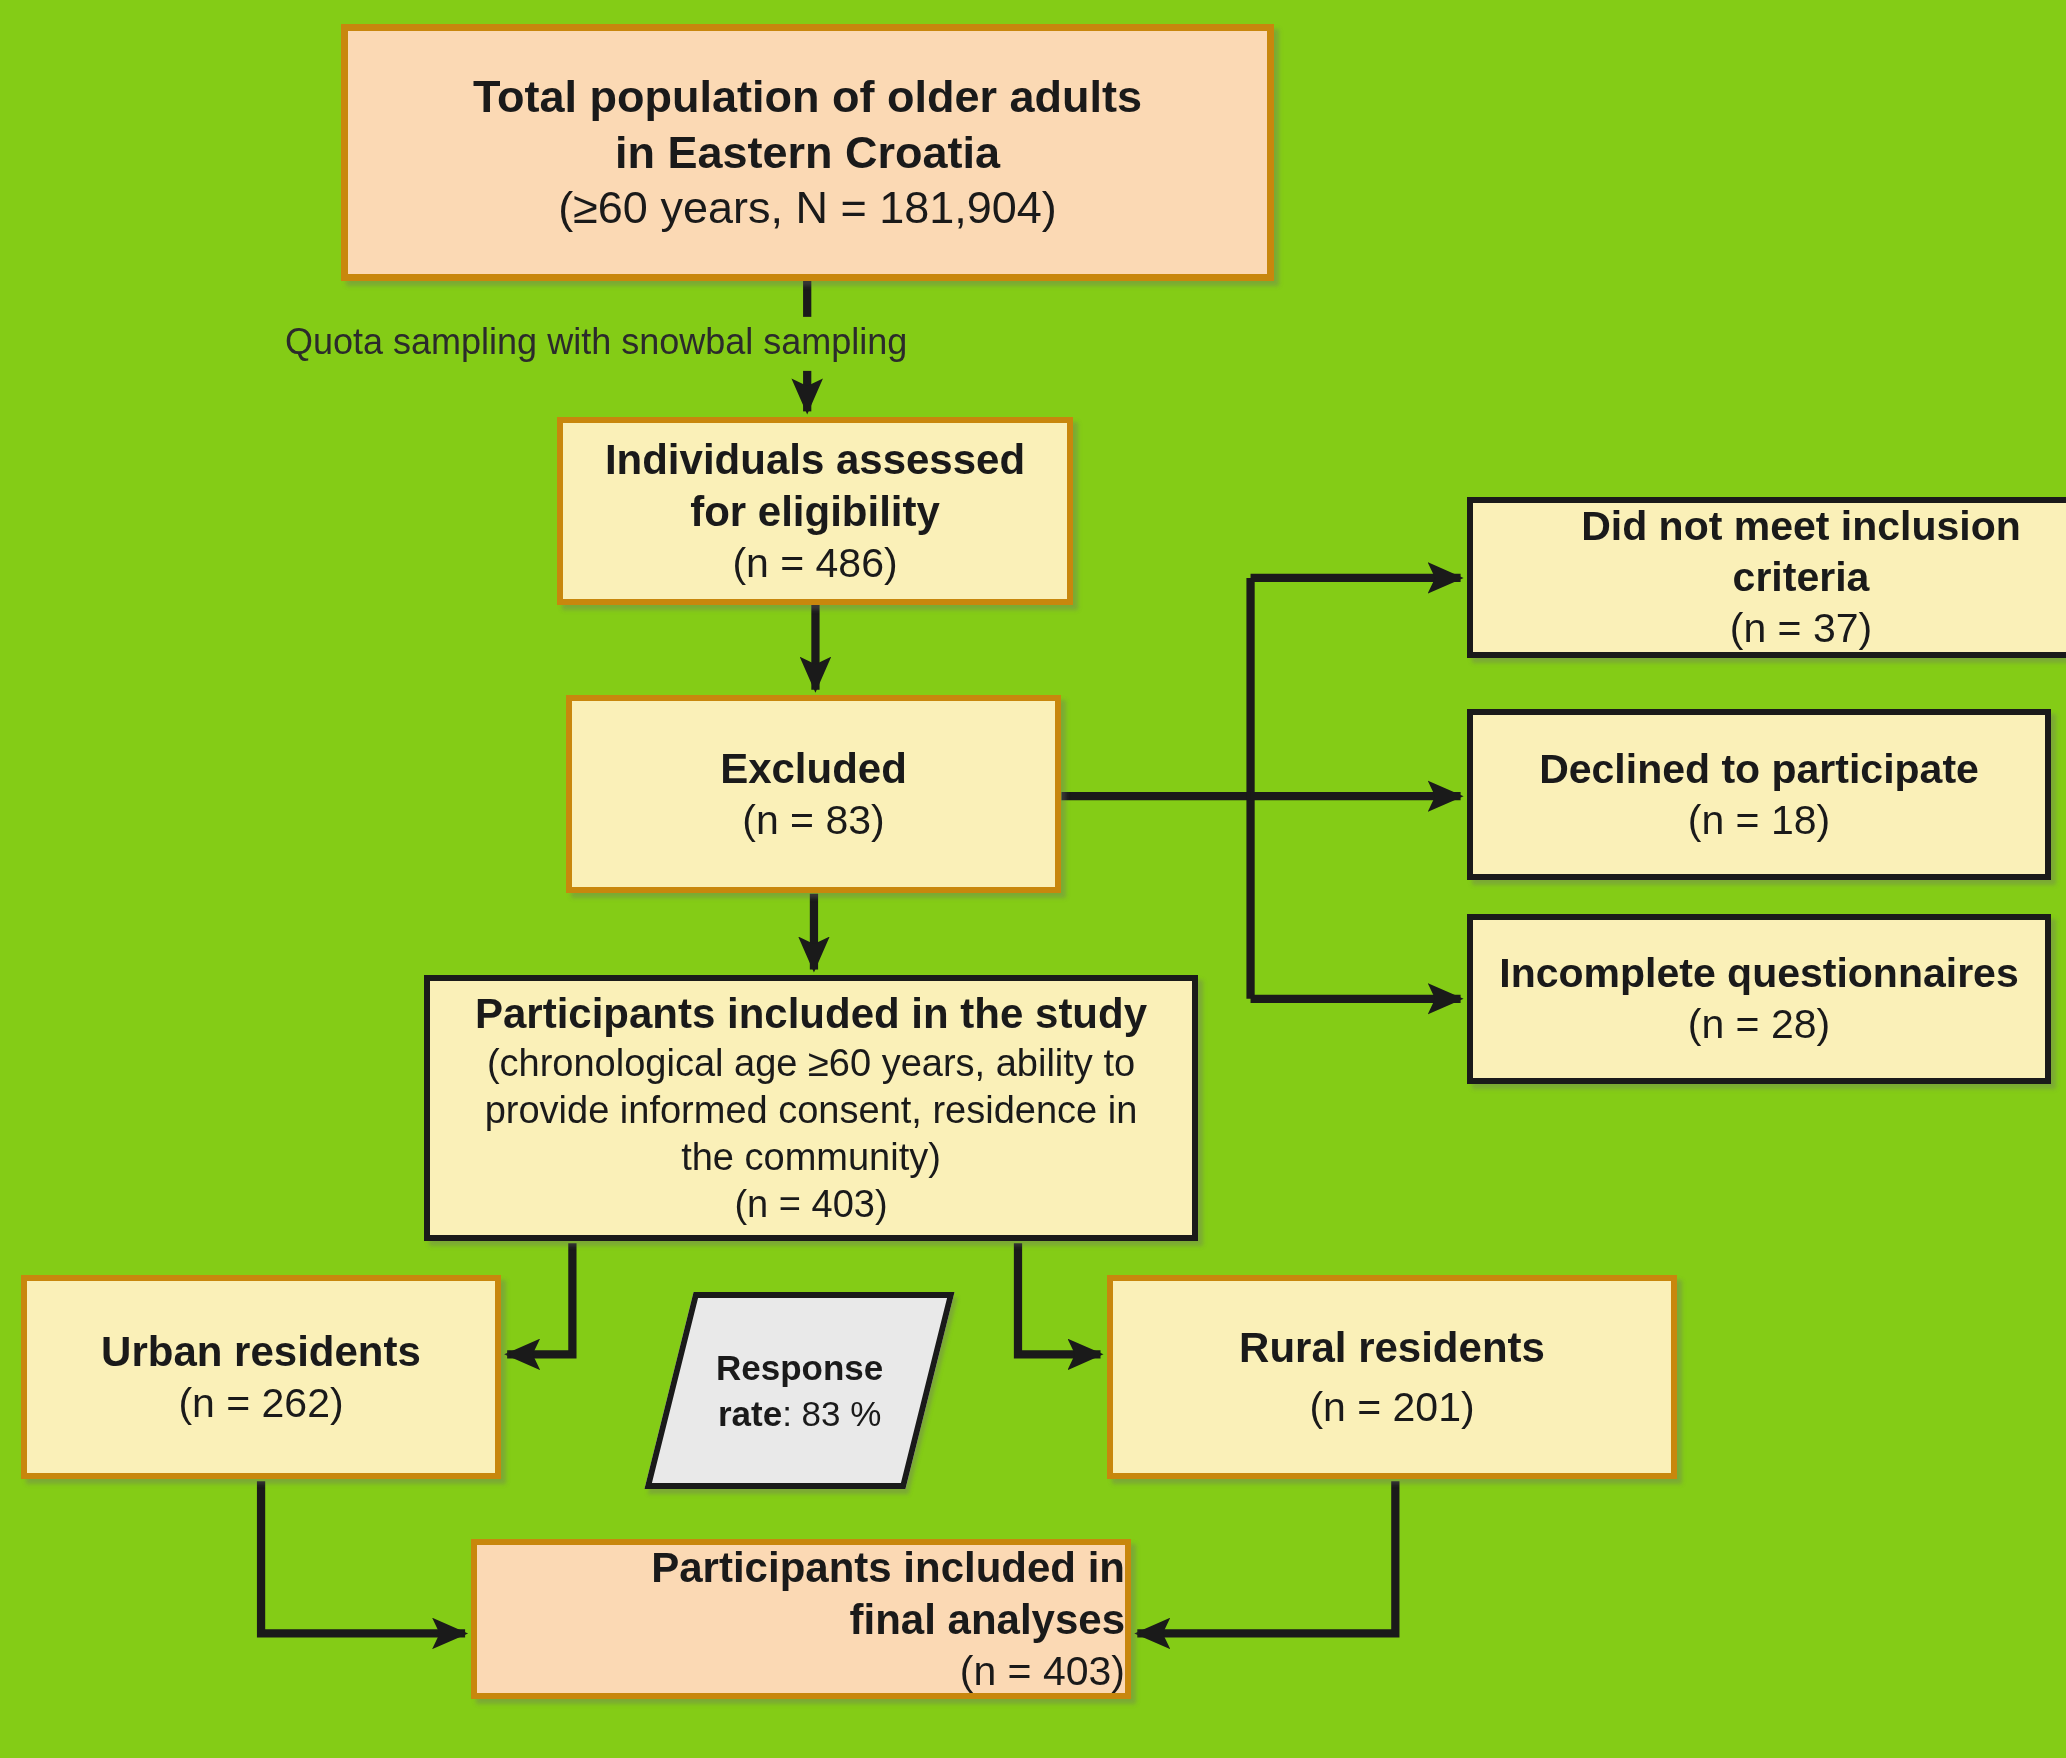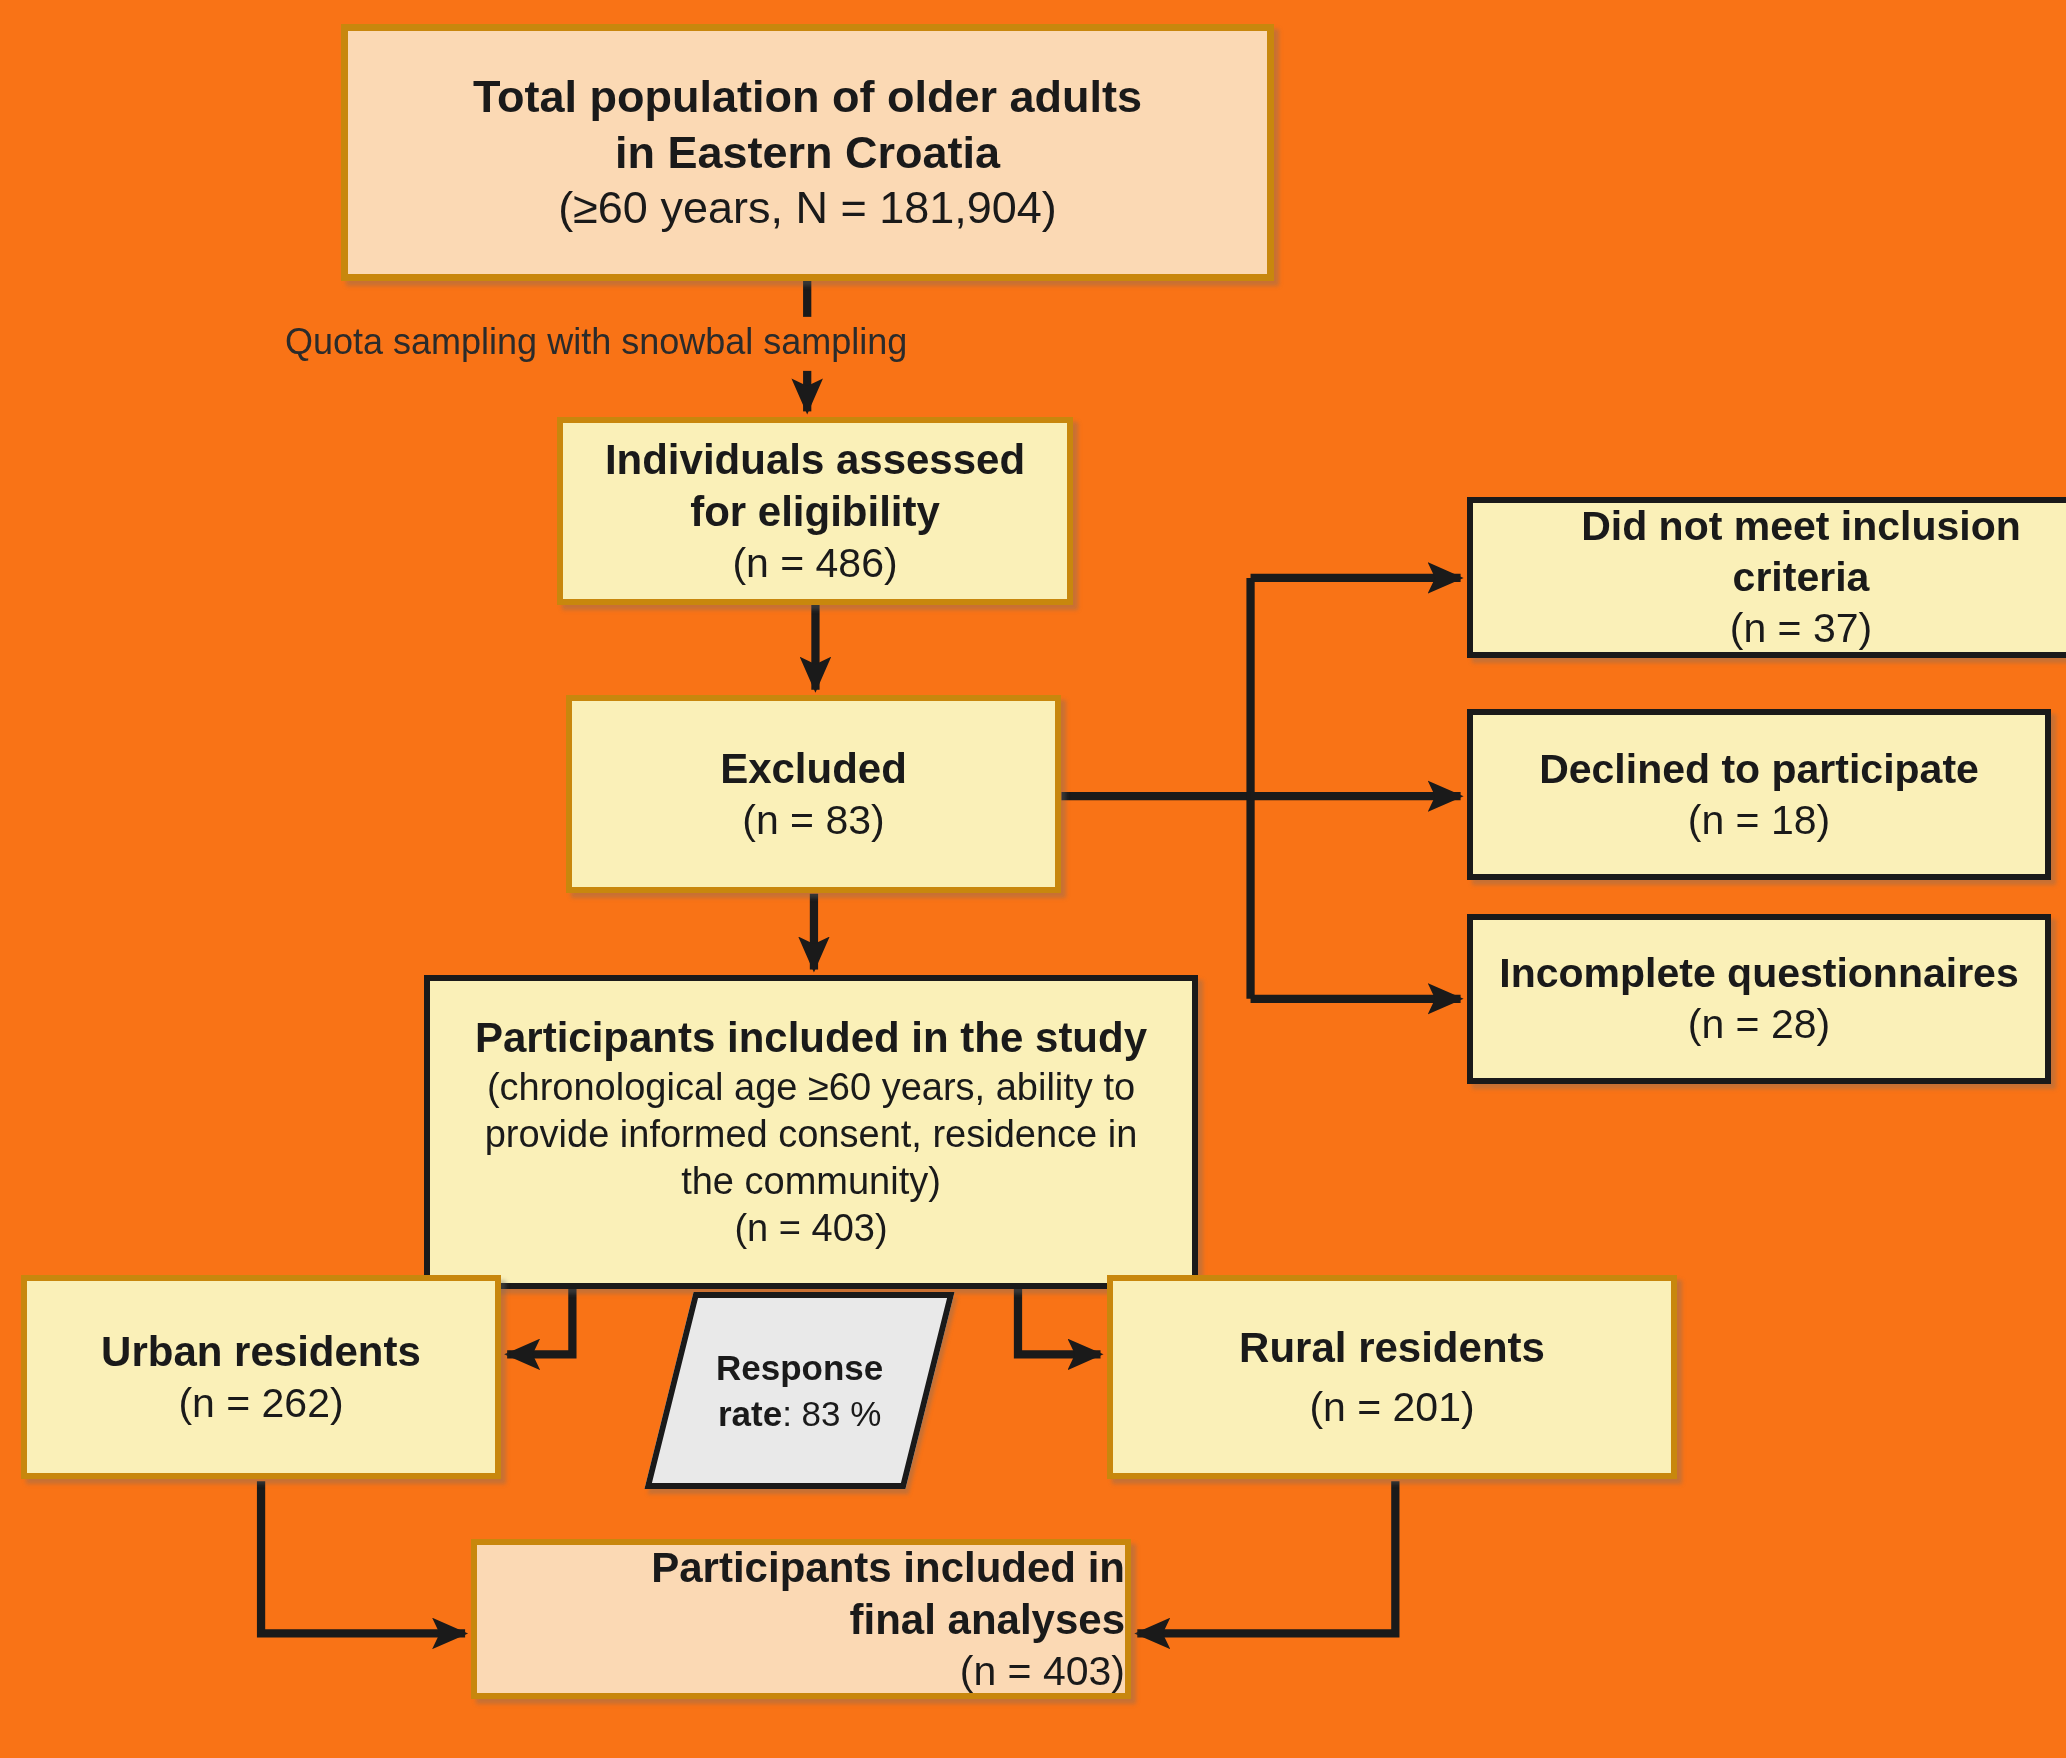--- a/index.html
+++ b/index.html
@@ -1,20 +1,20 @@
 <!DOCTYPE html>
 <html style="font-size:12px"><head>
 <meta charset="utf-8">
 <style>
   html, body { margin: 0; padding: 0; background: #ffffff; }
   #canvas {
     position: relative;
     width: 2066px;
     height: 1759px;
-    background: #f97316;
+    background: #84cc16;
     font-family: "Liberation Sans", "DejaVu Sans", sans-serif;
     color: #1a1a1a;
   }
   .box {
     position: absolute;
     box-sizing: border-box;
     display: flex;
     flex-direction: column;
     justify-content: center;
     align-items: center;
@@ -107,21 +107,21 @@
   <div class="box yellow blackb t54" style="left:1467px; top:709px; width:584px; height:171px;">
     <div class="b">Declined to participate</div>
     <div>(n = 18)</div>
   </div>
 
   <div class="box yellow blackb t54" style="left:1467px; top:914px; width:584px; height:170px;">
     <div class="b">Incomplete questionnaires</div>
     <div>(n = 28)</div>
   </div>
 
-  <div class="box yellow blackb9 t50" style="left:424px; top:975px; width:774px; height:314px;">
+  <div class="box yellow blackb9 t50" style="left:424px; top:975px; width:774px; height:266px;">
     <div class="b t56">Participants included in the study</div>
     <div>(chronological age ≥60 years, ability to</div>
     <div>provide informed consent, residence in</div>
     <div>the community)</div>
     <div>(n = 403)</div>
   </div>
 
   <div class="box yellow gold t56" style="left:21px; top:1275px; width:480px; height:204px;">
     <div class="b">Urban residents</div>
     <div class="t54">(n = 262)</div>

